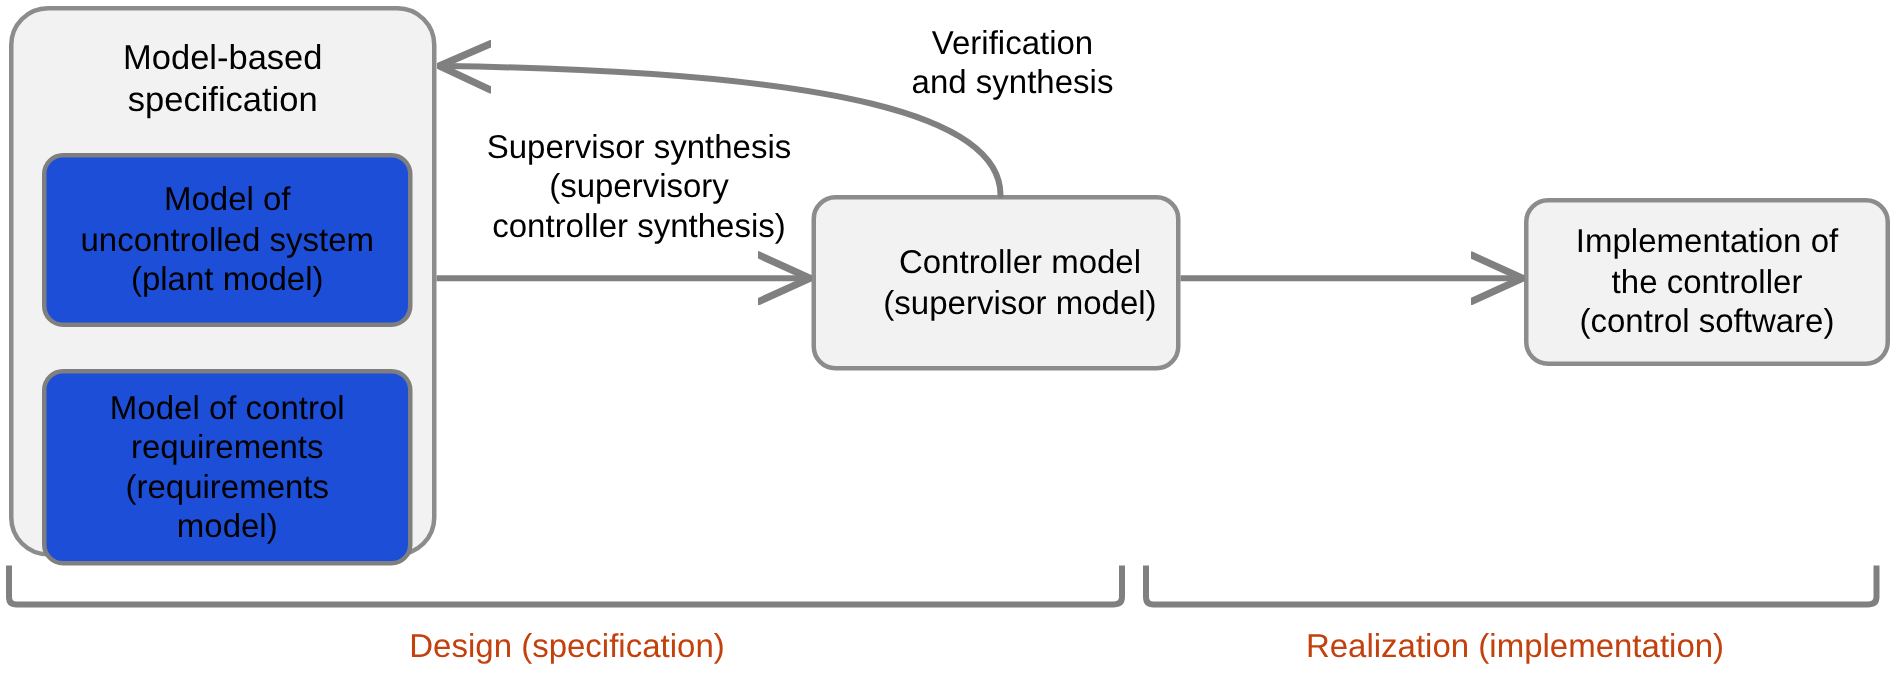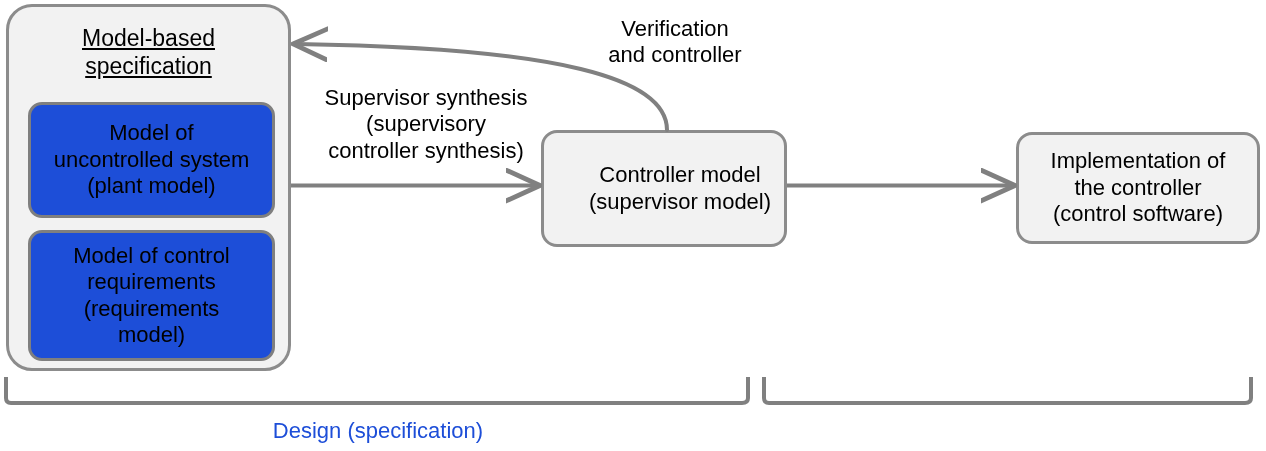--- a/index.html
+++ b/index.html
@@ -38,21 +38,20 @@
   }
   #spec-title {
     position: absolute;
     left: 0;
     top: 18px;
     width: 100%;
     text-align: center;
     font-size: 23px;
     line-height: 1.2;
     color: #000;
-    text-decoration: underline;
   }
   .inner-box {
     position: absolute;
     box-sizing: border-box;
     border: 3.5px solid #7f7f7f;
     border-radius: 14px;
     background: #1d4ed8;
     display: flex;
     align-items: center;
     justify-content: center;
@@ -120,21 +119,21 @@
   }
   #label-manual-impl {
     left: 790px;
     top: 85px;
     width: 225px;
   }
   .bracket-label {
     position: absolute;
     text-align: center;
     font-size: 22px;
-    color: #1d4ed8;
+    color: #c2410c;
   }
   #label-design {
     left: 0px;
     top: 418px;
     width: 756px;
   }
   #label-realization {
     left: 760px;
     top: 418px;
     width: 500px;
@@ -152,40 +151,41 @@
 <body>
 
 <div id="canvas">
 
   <div id="spec-container" class="box">
     <div id="spec-title" style="white-space: pre-line;">Model-based
 specification</div>
     <div id="plant-model-box" class="inner-box" style="white-space: pre-line;">Model of
 uncontrolled system
 (plant model)</div>
-    <div id="requirements-model-box" class="inner-box" style="white-space: pre-line;">Model of control
+    <div id="requirements-model-box" class="inner-box" style="white-space: pre-line; margin-top: 16px;">Model of control
 requirements
 (requirements
 model)</div>
   </div>
 
   <div id="controller-model-box" class="node-box" style="white-space: pre-line;">Controller model
 (supervisor model)</div>
 
   <div id="implementation-box" class="node-box" style="white-space: pre-line;">Implementation of
 the controller
 (control software)</div>
 
   <div id="label-supervisor-synthesis" class="edge-label" style="white-space: pre-line;">Supervisor synthesis
 (supervisory
 controller synthesis)</div>
   <div id="label-verification" class="edge-label" style="white-space: pre-line;">Verification
-and controller</div>
+and synthesis</div>
 
   <div id="label-design" class="bracket-label">Design (specification)</div>
+  <div id="label-realization" class="bracket-label">Realization (implementation)</div>
 
   <svg class="overlay" viewBox="0 0 1266 451">
     <defs>
       <marker id="arrowhead" markerWidth="9" markerHeight="9" refX="7.6" refY="4.5" orient="auto" markerUnits="strokeWidth">
         <path d="M0,0.6 L8.6,4.5 L0,8.4" fill="none" stroke="#808080" stroke-width="1.2" stroke-linecap="round" stroke-linejoin="round"></path>
       </marker>
       <marker id="arrowhead-rev" markerWidth="9" markerHeight="9" refX="7.6" refY="4.5" orient="auto" markerUnits="strokeWidth">
         <path d="M0,0.6 L8.6,4.5 L0,8.4" fill="none" stroke="#808080" stroke-width="1.2" stroke-linecap="round" stroke-linejoin="round"></path>
       </marker>
     </defs>

